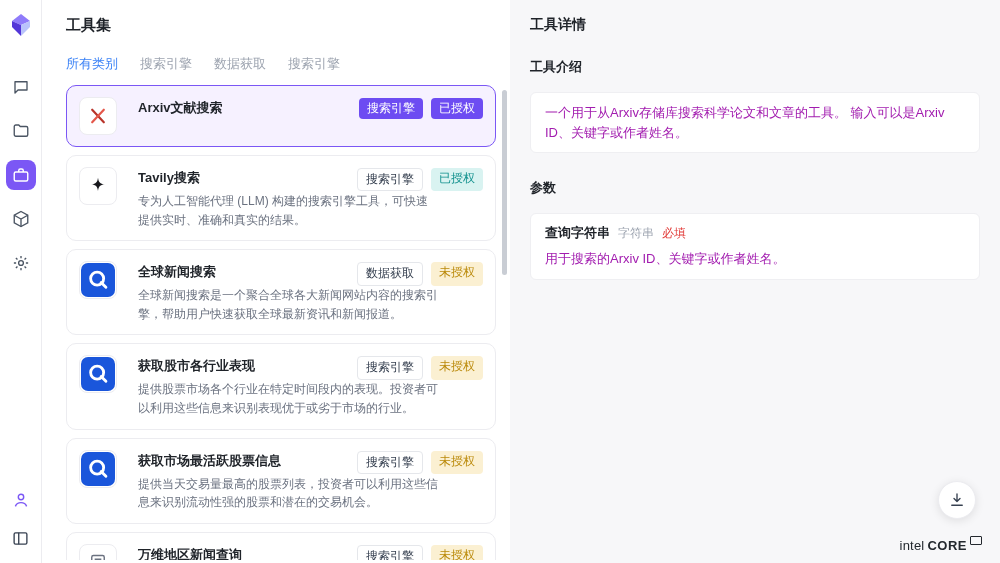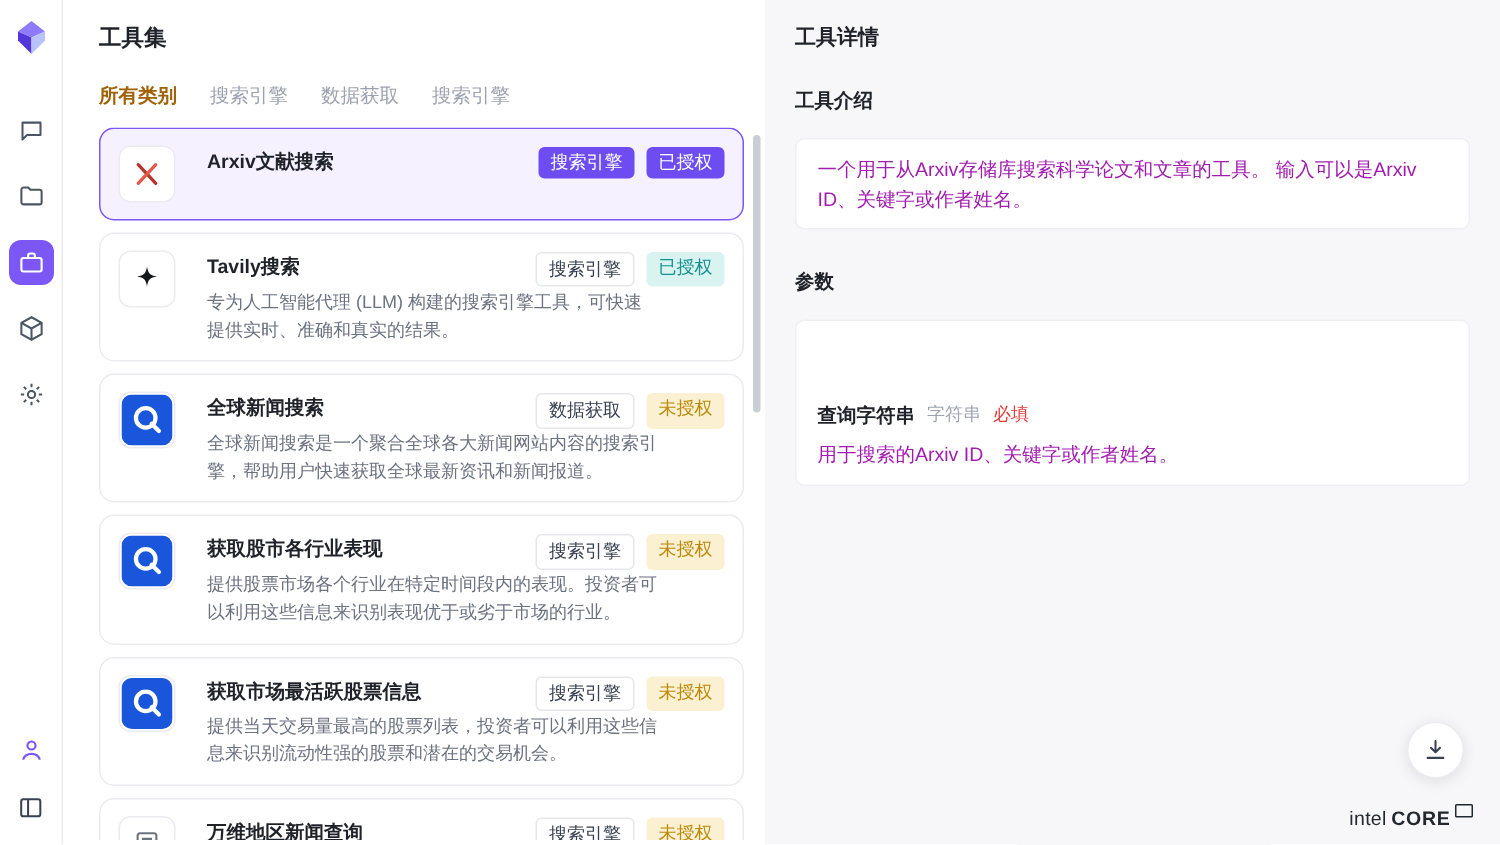--- a/index.html
+++ b/index.html
@@ -14,21 +14,21 @@
   .side-item { width:30px; height:30px; border-radius:8px; display:flex; align-items:center; justify-content:center; cursor:pointer; }
   .side-item.active { background:#7b57f5; }
   .side-bottom { margin-top:auto; display:flex; flex-direction:column; gap:8px; align-items:center; }
   .icon { display:flex; align-items:center; justify-content:center; }
 
   
   .list-panel { width:468px; background:#fff; padding:16px 0 0 24px; position:relative; flex-shrink:0; }
   .list-panel h1 { font-size:15px; font-weight:bold; margin-bottom:20px; }
   .tabs { display:flex; gap:22px; margin-bottom:12px; height:18px; }
   .tab { font-size:13px; color:#9ca3af; cursor:pointer; white-space:nowrap; }
-  .tab.active { color:#a16207; font-weight:bold; }
+  .tab.active { color:#3b82f6; font-weight:normal; }
   .cards { height:475px; overflow:hidden; padding-right:14px; }
   .card { position:relative; display:flex; gap:21px; background:#fff; border:1px solid #ececf0; border-radius:10px; padding:11px 12px; margin-bottom:8px; cursor:pointer; }
   .card.selected { border:1.5px solid #7b57f5; background:#f6f1ff; }
   .tile { width:38px; height:38px; border:1px solid #ececf0; border-radius:8px; background:#fff; display:flex; align-items:center; justify-content:center; flex-shrink:0; }
   .card-body { min-width:0; }
   .card-title { font-size:13px; font-weight:bold; margin:2px 0 5px; }
   .card-desc { font-size:12px; color:#6b7280; line-height:1.55; width:300px; }
   .badges { position:absolute; top:12px; right:12px; display:flex; gap:8px; }
   .badge { font-size:12px; padding:2px 8px; border-radius:4px; line-height:1.45; white-space:nowrap; }
   .badge-solid { background:#6d4cf2; color:#fff; }
@@ -36,21 +36,21 @@
   .badge-teal { background:#d9f3f1; color:#12918e; }
   .badge-amber { background:#fbf0d2; color:#bb8a0b; }
   .scrollbar-thumb { position:absolute; right:3px; top:90px; width:5px; height:185px; background:#c9cdd4; border-radius:3px; cursor:grab; }
 
   
   .detail-panel { flex:1; background:#f7f7f9; padding:16px 20px; position:relative; }
   .detail-panel h2 { font-size:14px; font-weight:bold; margin-bottom:24px; }
   .detail-panel h3 { font-size:13px; font-weight:bold; margin-bottom:16px;font-family:Liberation Mono, monospace; }
   .detail-card { background:#fff; border:1px solid #efeff2; border-radius:6px; padding:10px 14px; margin-bottom:26px; }
   .detail-card p { font-size:13px; color:#a21caf; line-height:1.5; }
-  .param-head { display:flex; align-items:flex-start; gap:8px; margin-bottom:7px;margin-top:44px; }
+  .param-head { display:flex; align-items:center; gap:8px; margin-bottom:7px; }
   .param-name { font-size:13px; font-weight:bold; color:#1f2329; }
   .param-type { font-size:12px; color:#9ca3af; }
   .param-required { font-size:12px; color:#e23c39; }
   .param-desc { font-size:13px; color:#6b7280; }
 
   
   .fab { position:absolute; right:24px; bottom:44px; width:38px; height:38px; border-radius:50%; background:#fff; border:1px solid #ececf0; box-shadow:0 2px 10px rgba(0,0,0,.10); display:flex; align-items:center; justify-content:center; cursor:pointer; }
   .intel { position:absolute; right:18px; bottom:10px; display:flex; align-items:baseline; gap:3px; color:#23282e; }
   .intel .i-intel { font-size:13px; letter-spacing:.2px;margin-top:10px; }
   .intel .i-core { font-size:13px; font-weight:bold; letter-spacing:.5px; }

